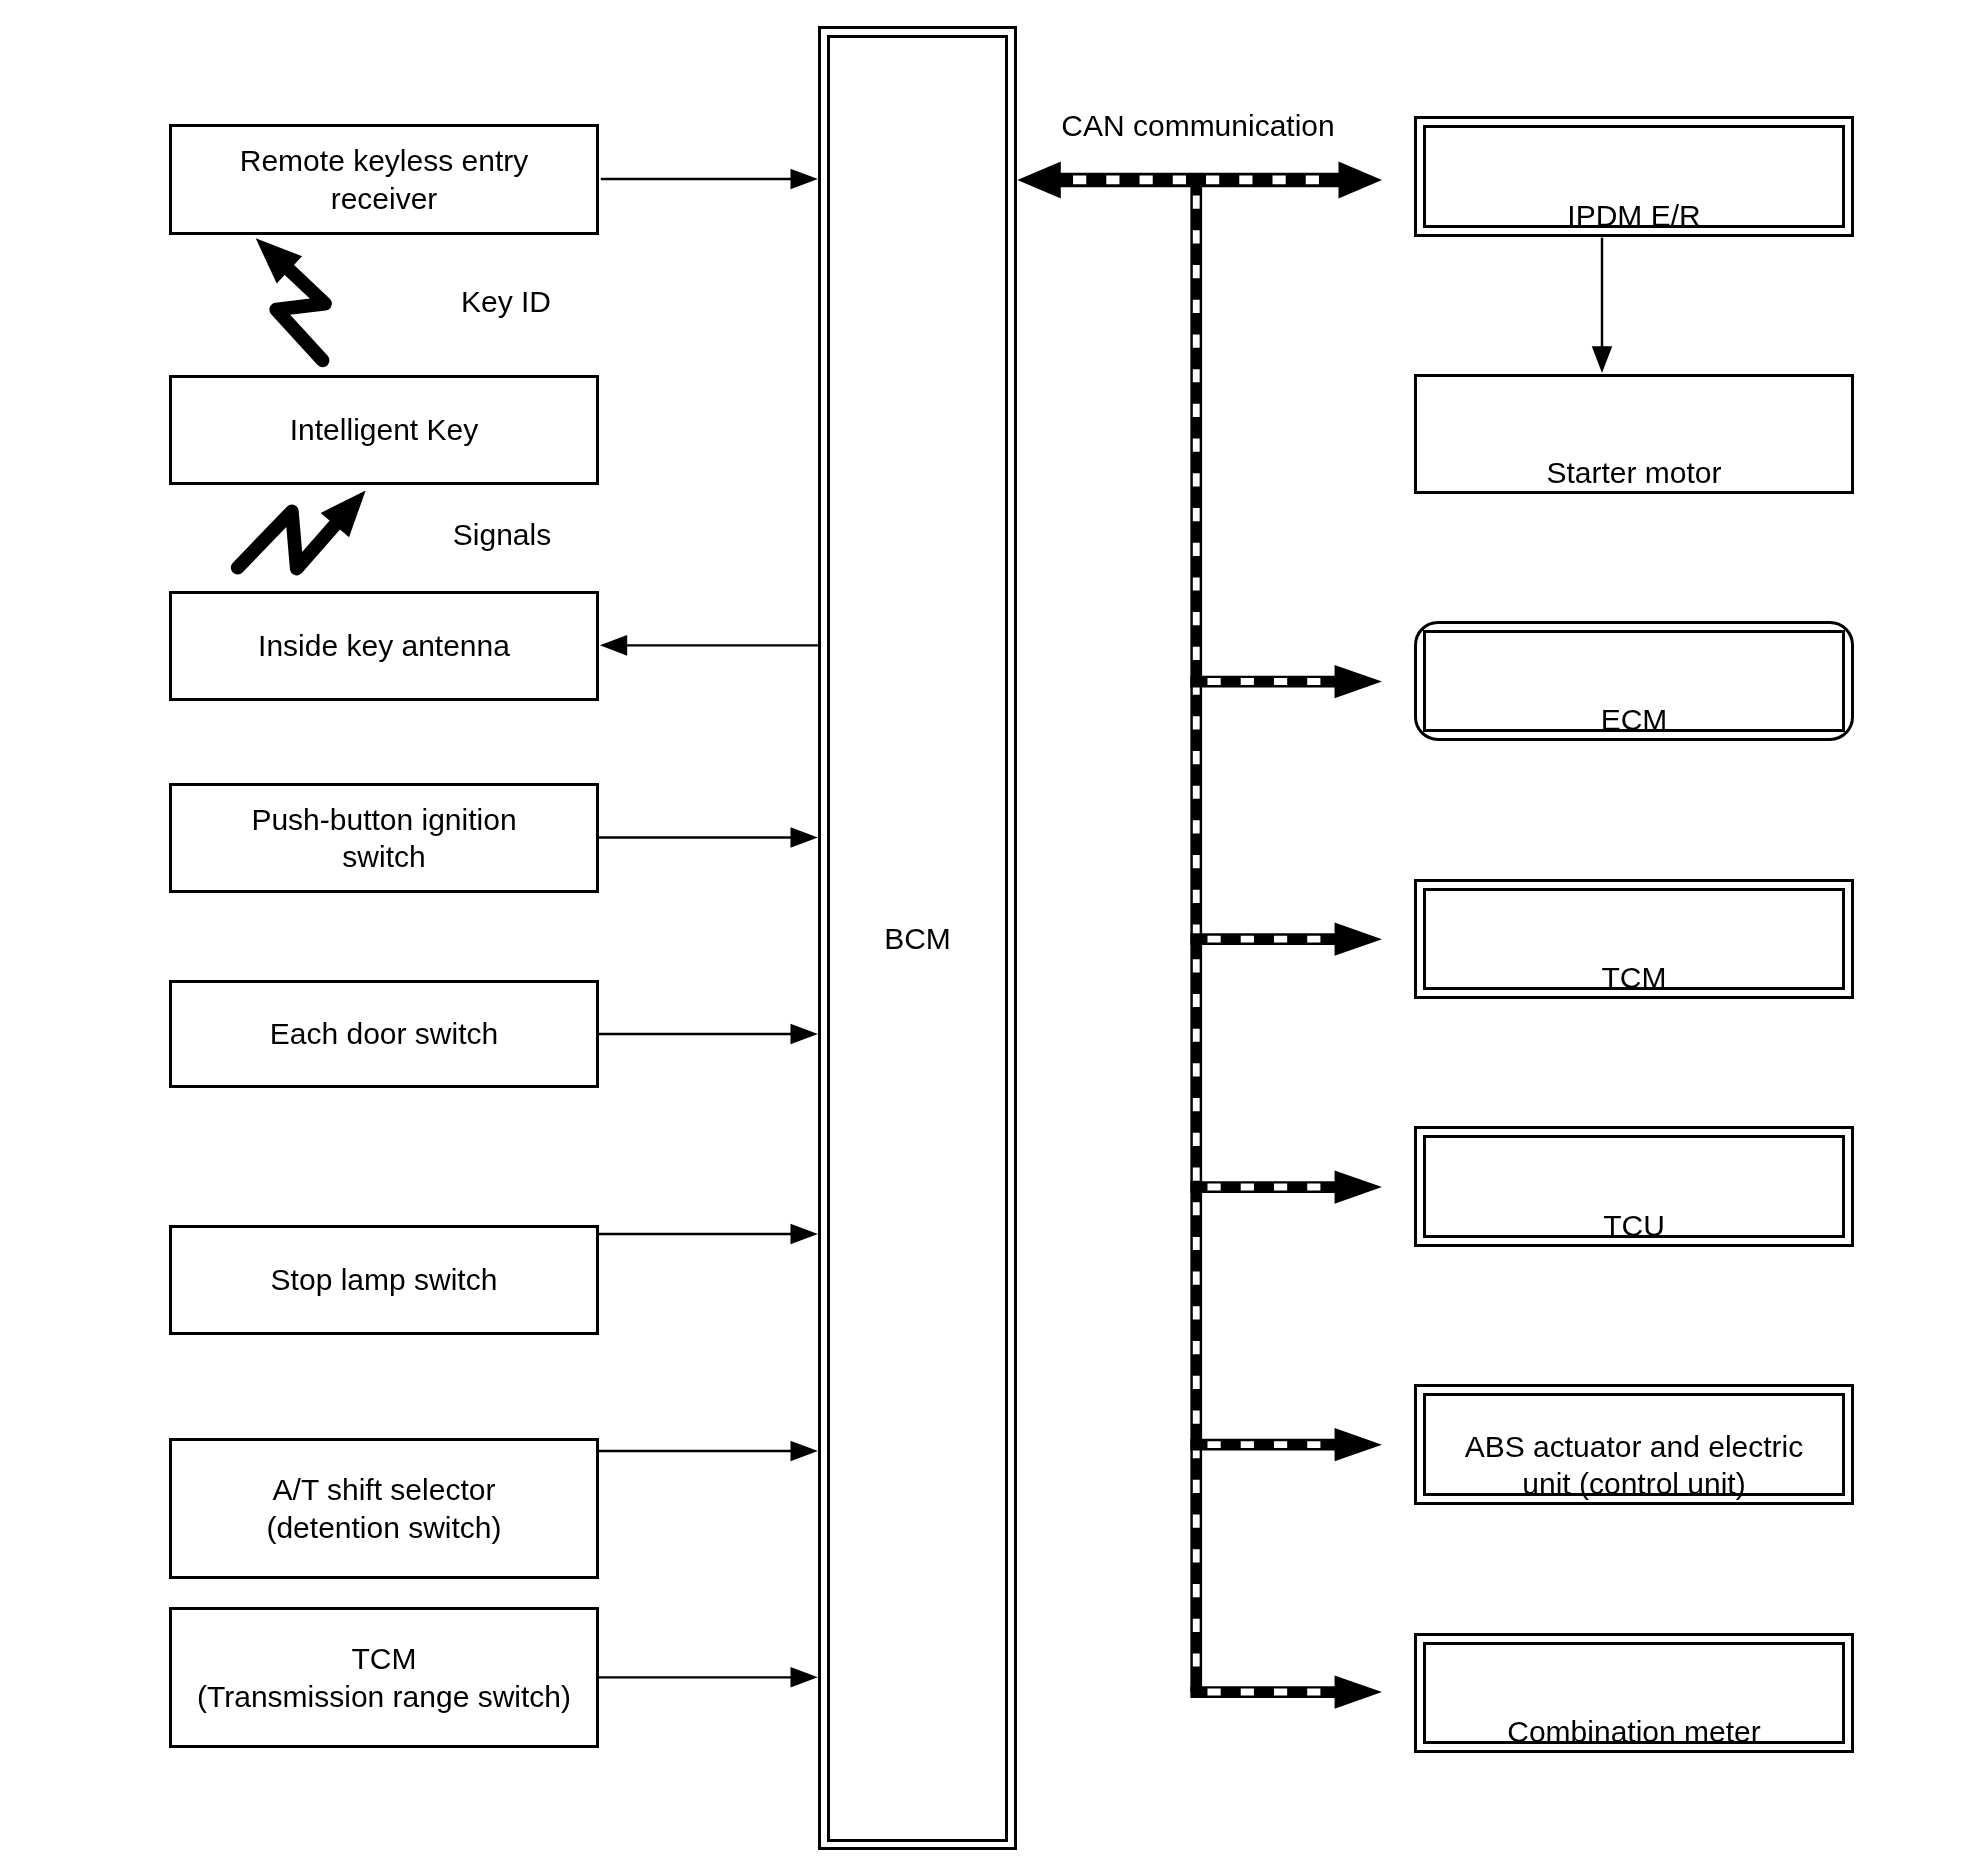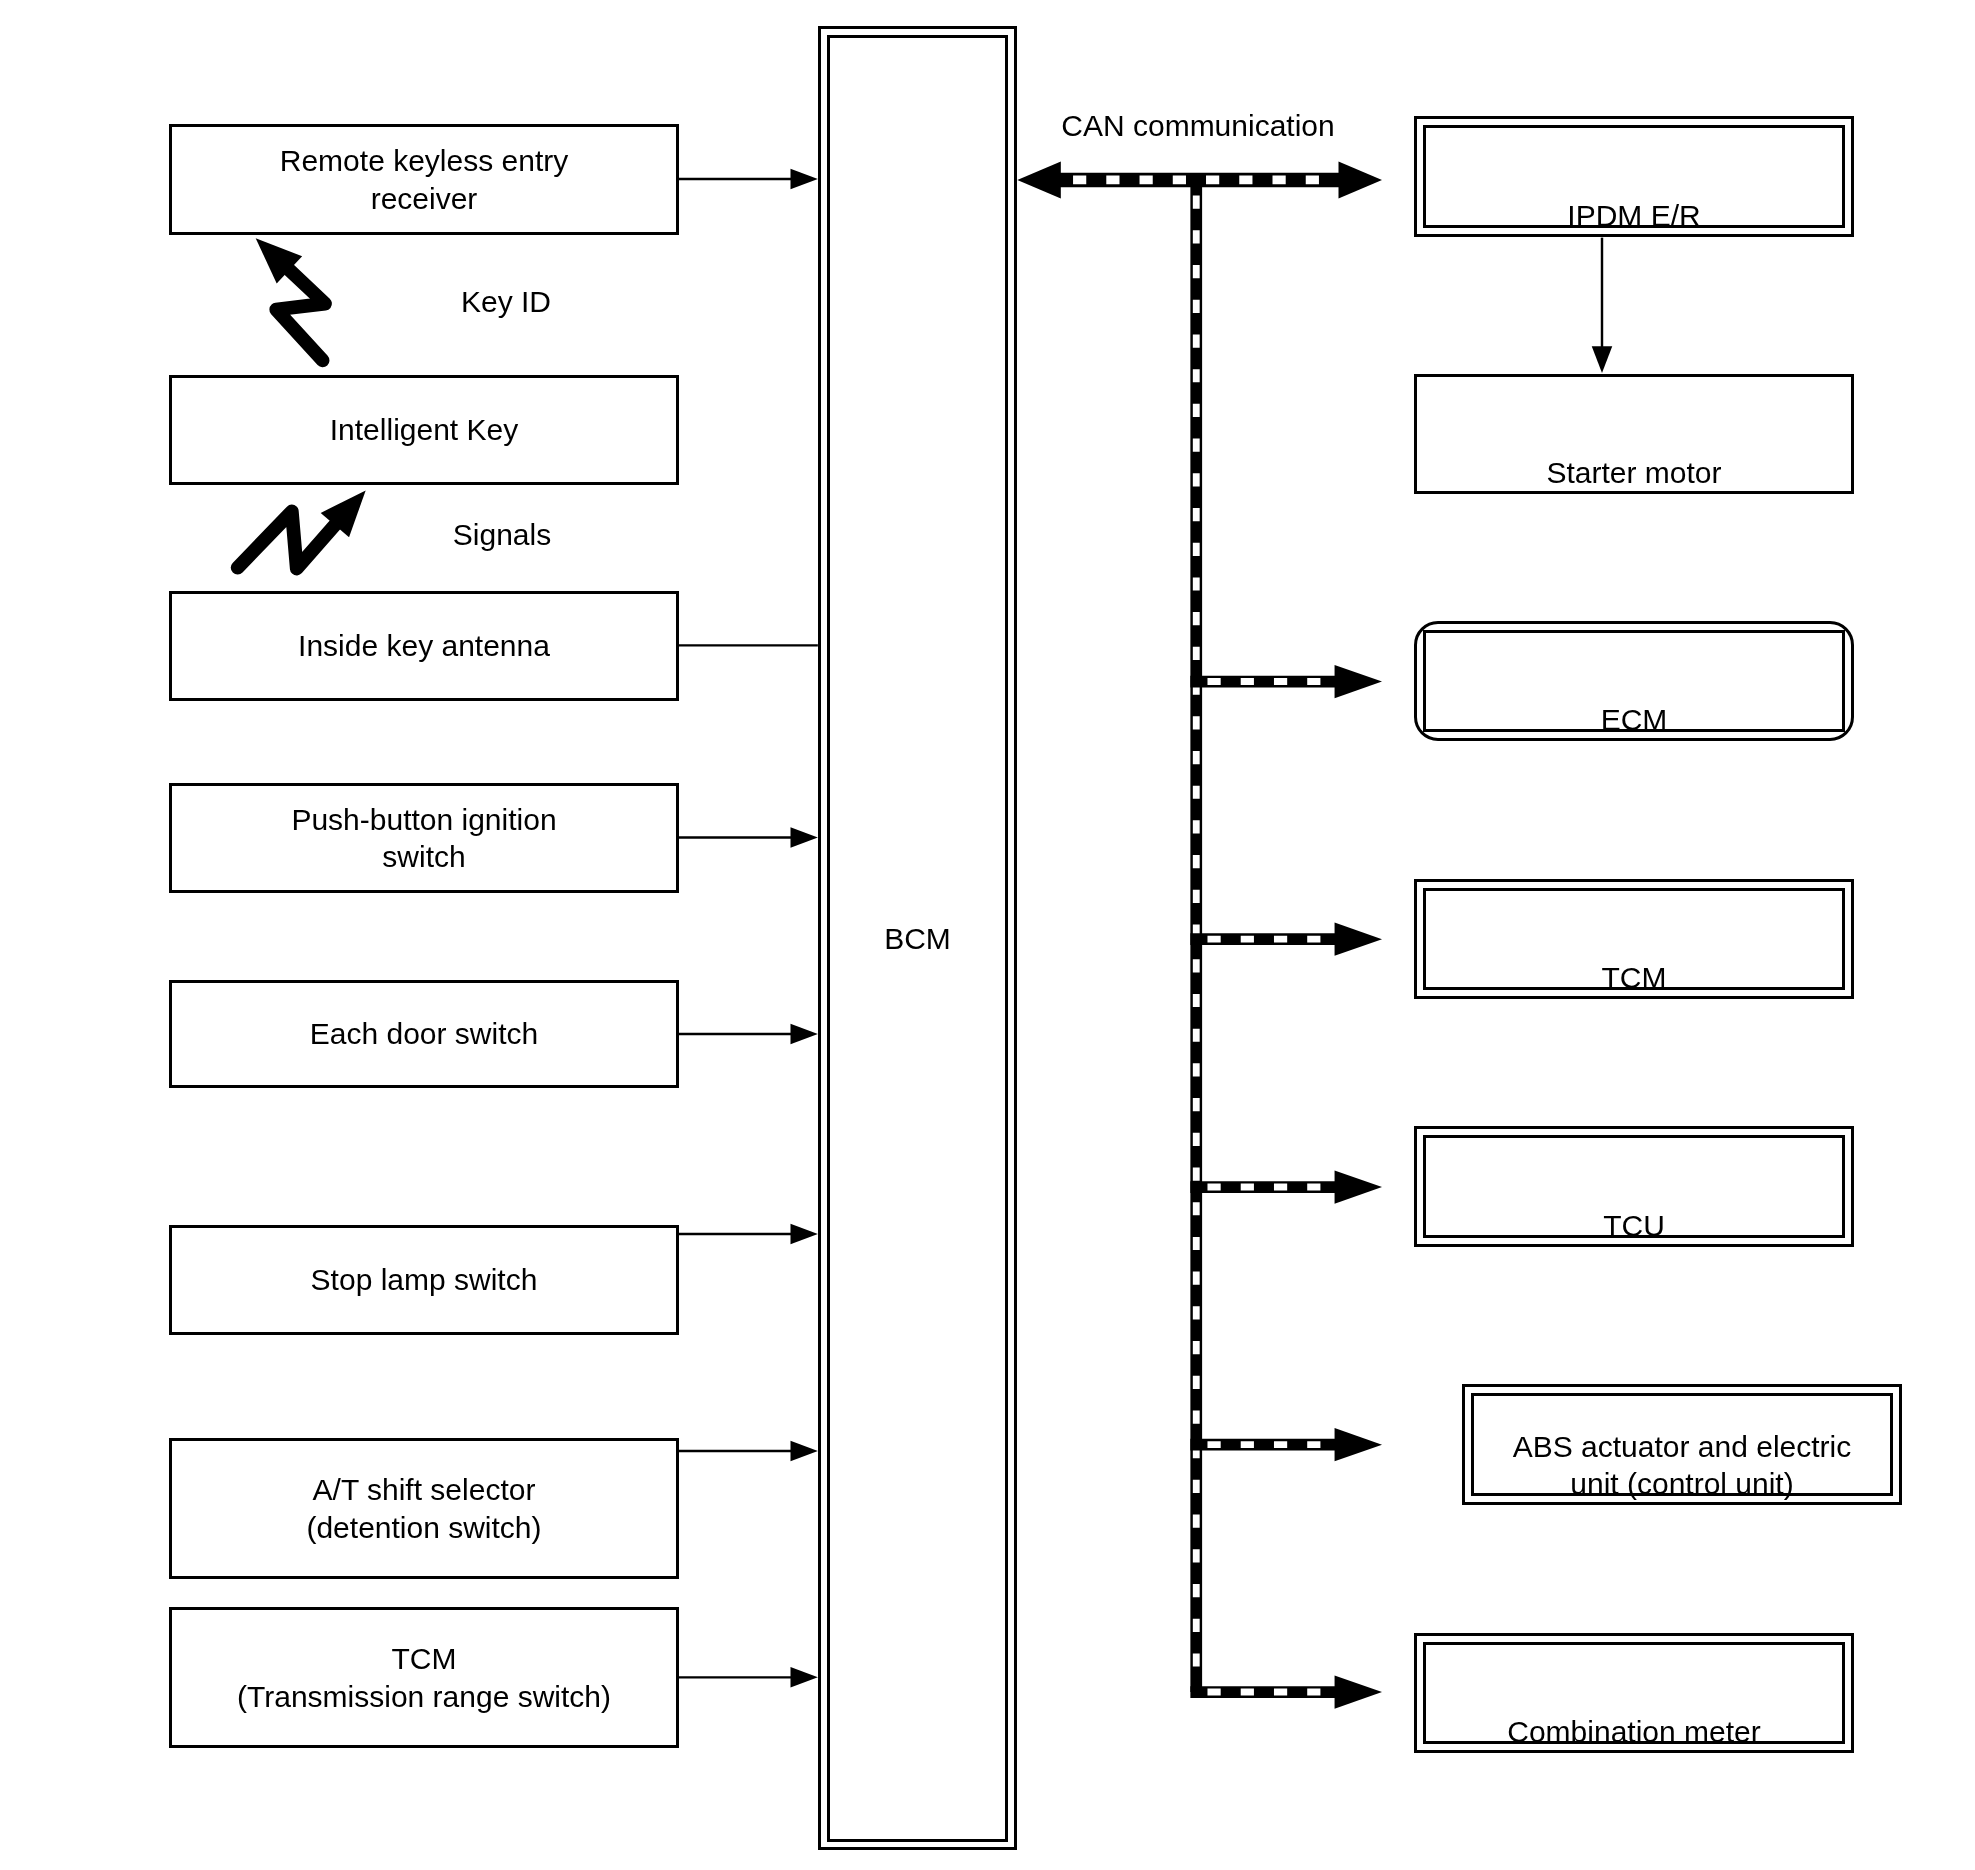--- a/index.html
+++ b/index.html
@@ -28,39 +28,39 @@
     position:relative;
     z-index:2;
   }
   .double::before{
     content:"";
     position:absolute;inset:5.9px;
     border:3.4px solid #000000;
     z-index:1;
   }
   
-  .lbox{left:169px;width:510px;}
+  .lbox{left:169px;width:430px;}
   #box-remote{top:124px;height:111px;}
   #box-intelligent-key{top:375px;height:110px;}
   #box-inside-antenna{top:591px;height:110px;}
   #box-push-button{top:783px;height:110px;}
   #box-each-door{top:980px;height:108px;}
   #box-stop-lamp{top:1179px;height:110px;margin-top:46px;}
   #box-at-shift{top:1438px;height:141px;}
   #box-tcm-left{top:1607px;height:141px;}
   
   #box-bcm{left:818px;top:26.4px;width:199px;height:1824px;}
   
   .rbox{left:1414px;width:440px;align-items:flex-end;}
   #box-ipdm{top:116px;height:121px;}
   #box-starter{top:374px;height:120px;}
   #box-ecm{top:621px;height:120px;border-radius:24px;}
   #box-tcm-right{top:879px;height:120px;}
   #box-tcu{top:1126px;height:121px;}
-  #box-abs{top:1384px;height:121px;margin-left:48px;}
+  #box-abs{top:1384px;height:121px;}
   #box-combination{top:1633px;height:120px;}
   
   .float-label{
     position:absolute;
     transform:translate(-50%,-50%);
     font-size:30px;
     white-space:nowrap;
     z-index:3;
   }
   #lbl-key-id{left:506px;top:302px;}

